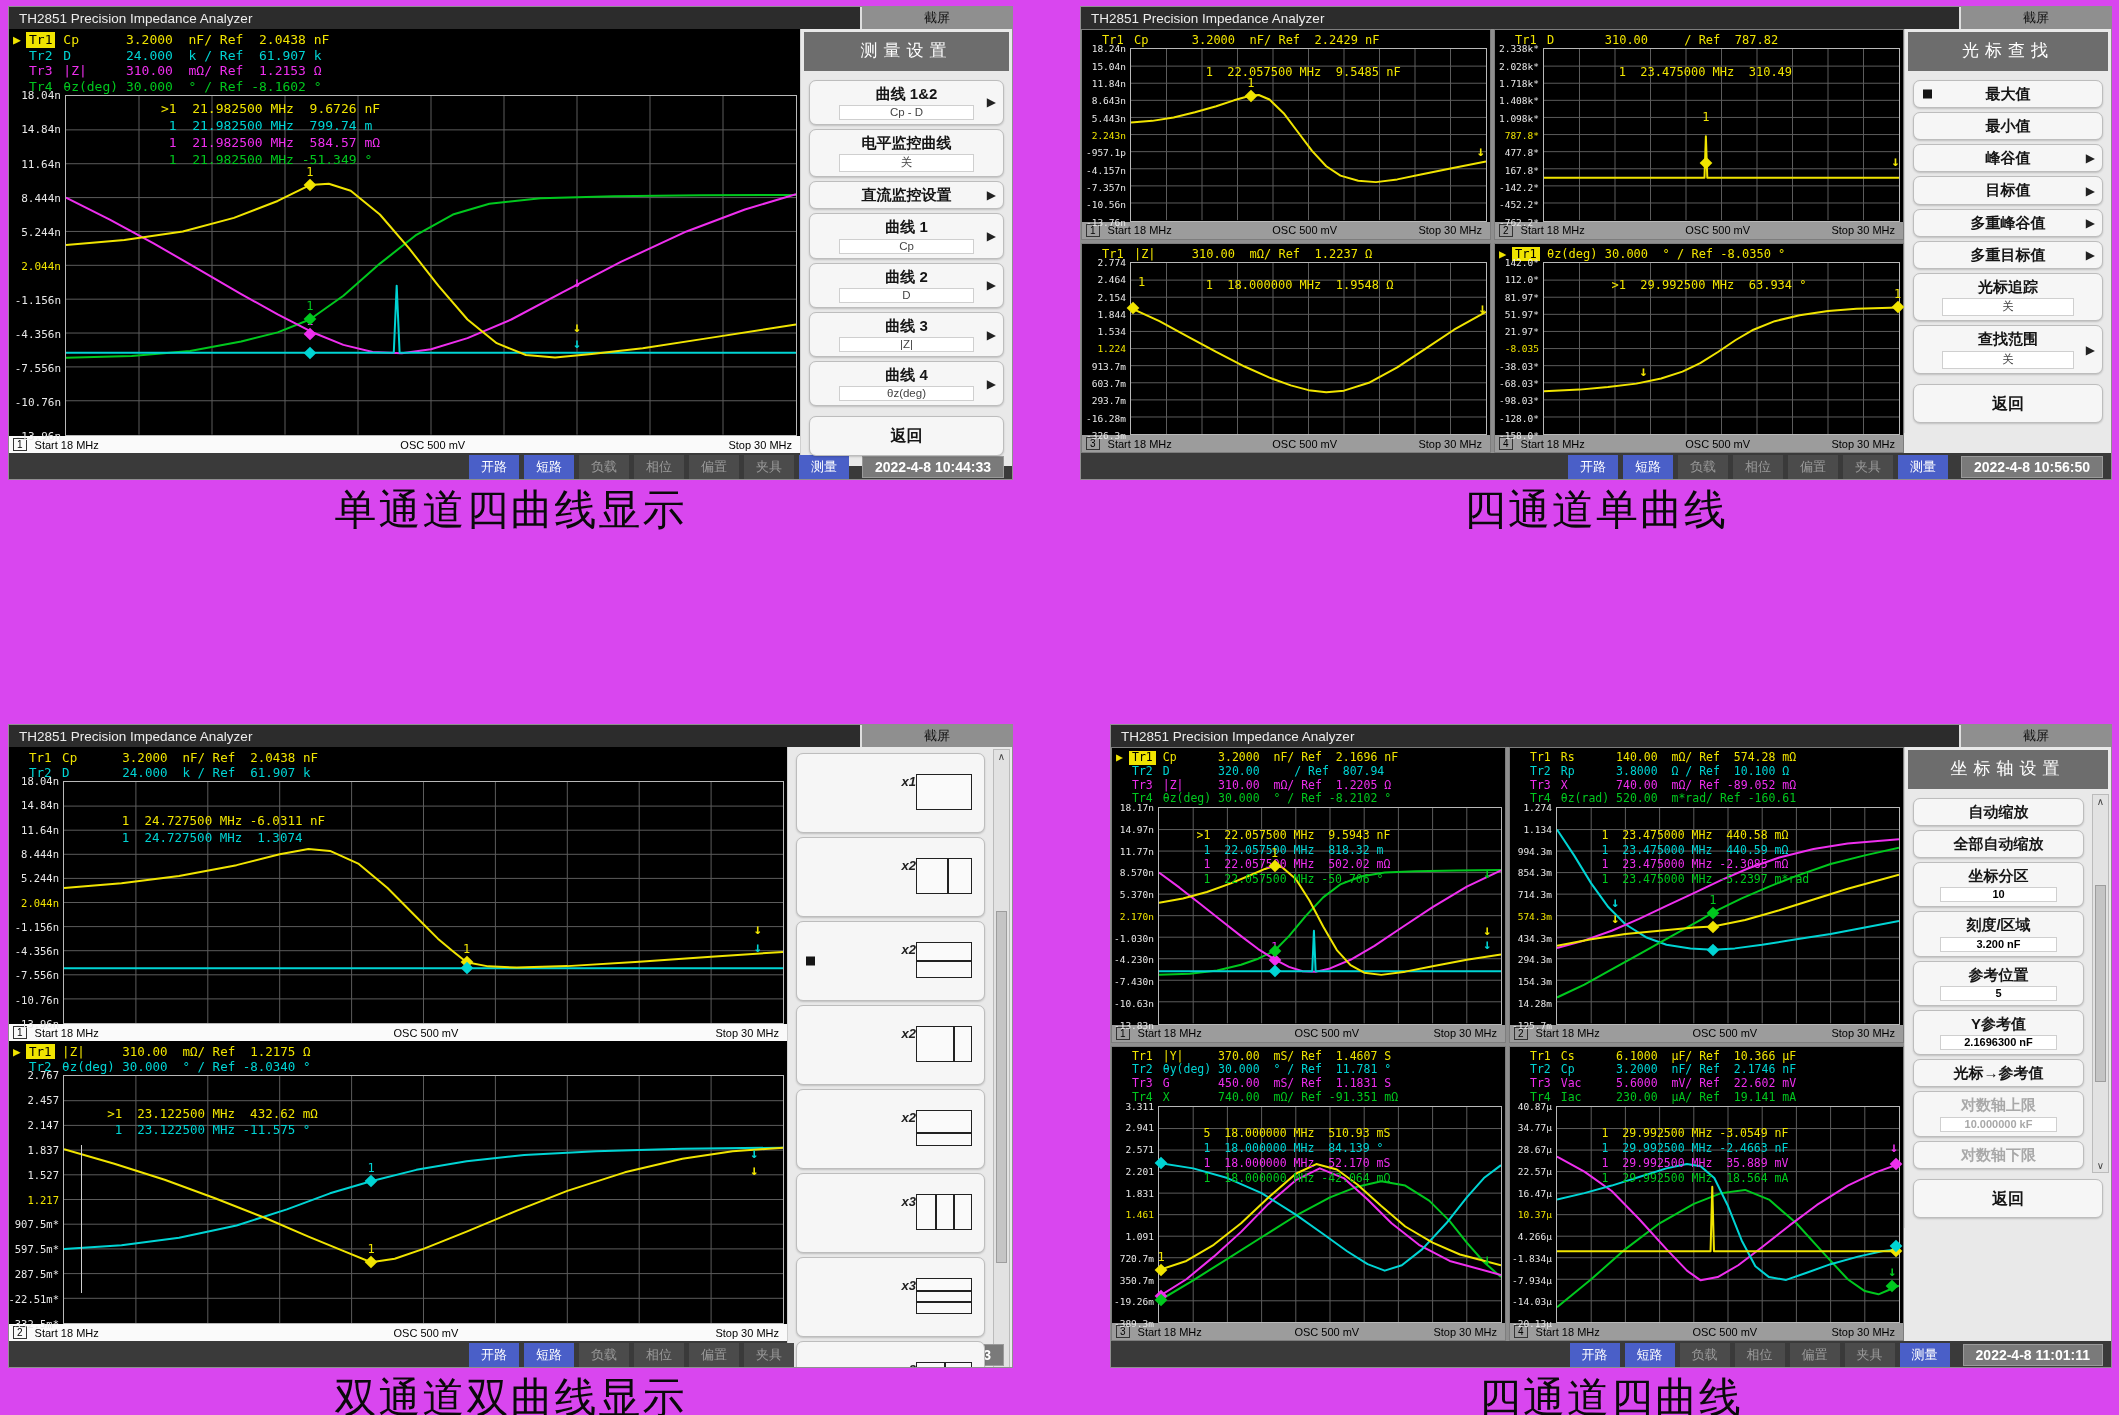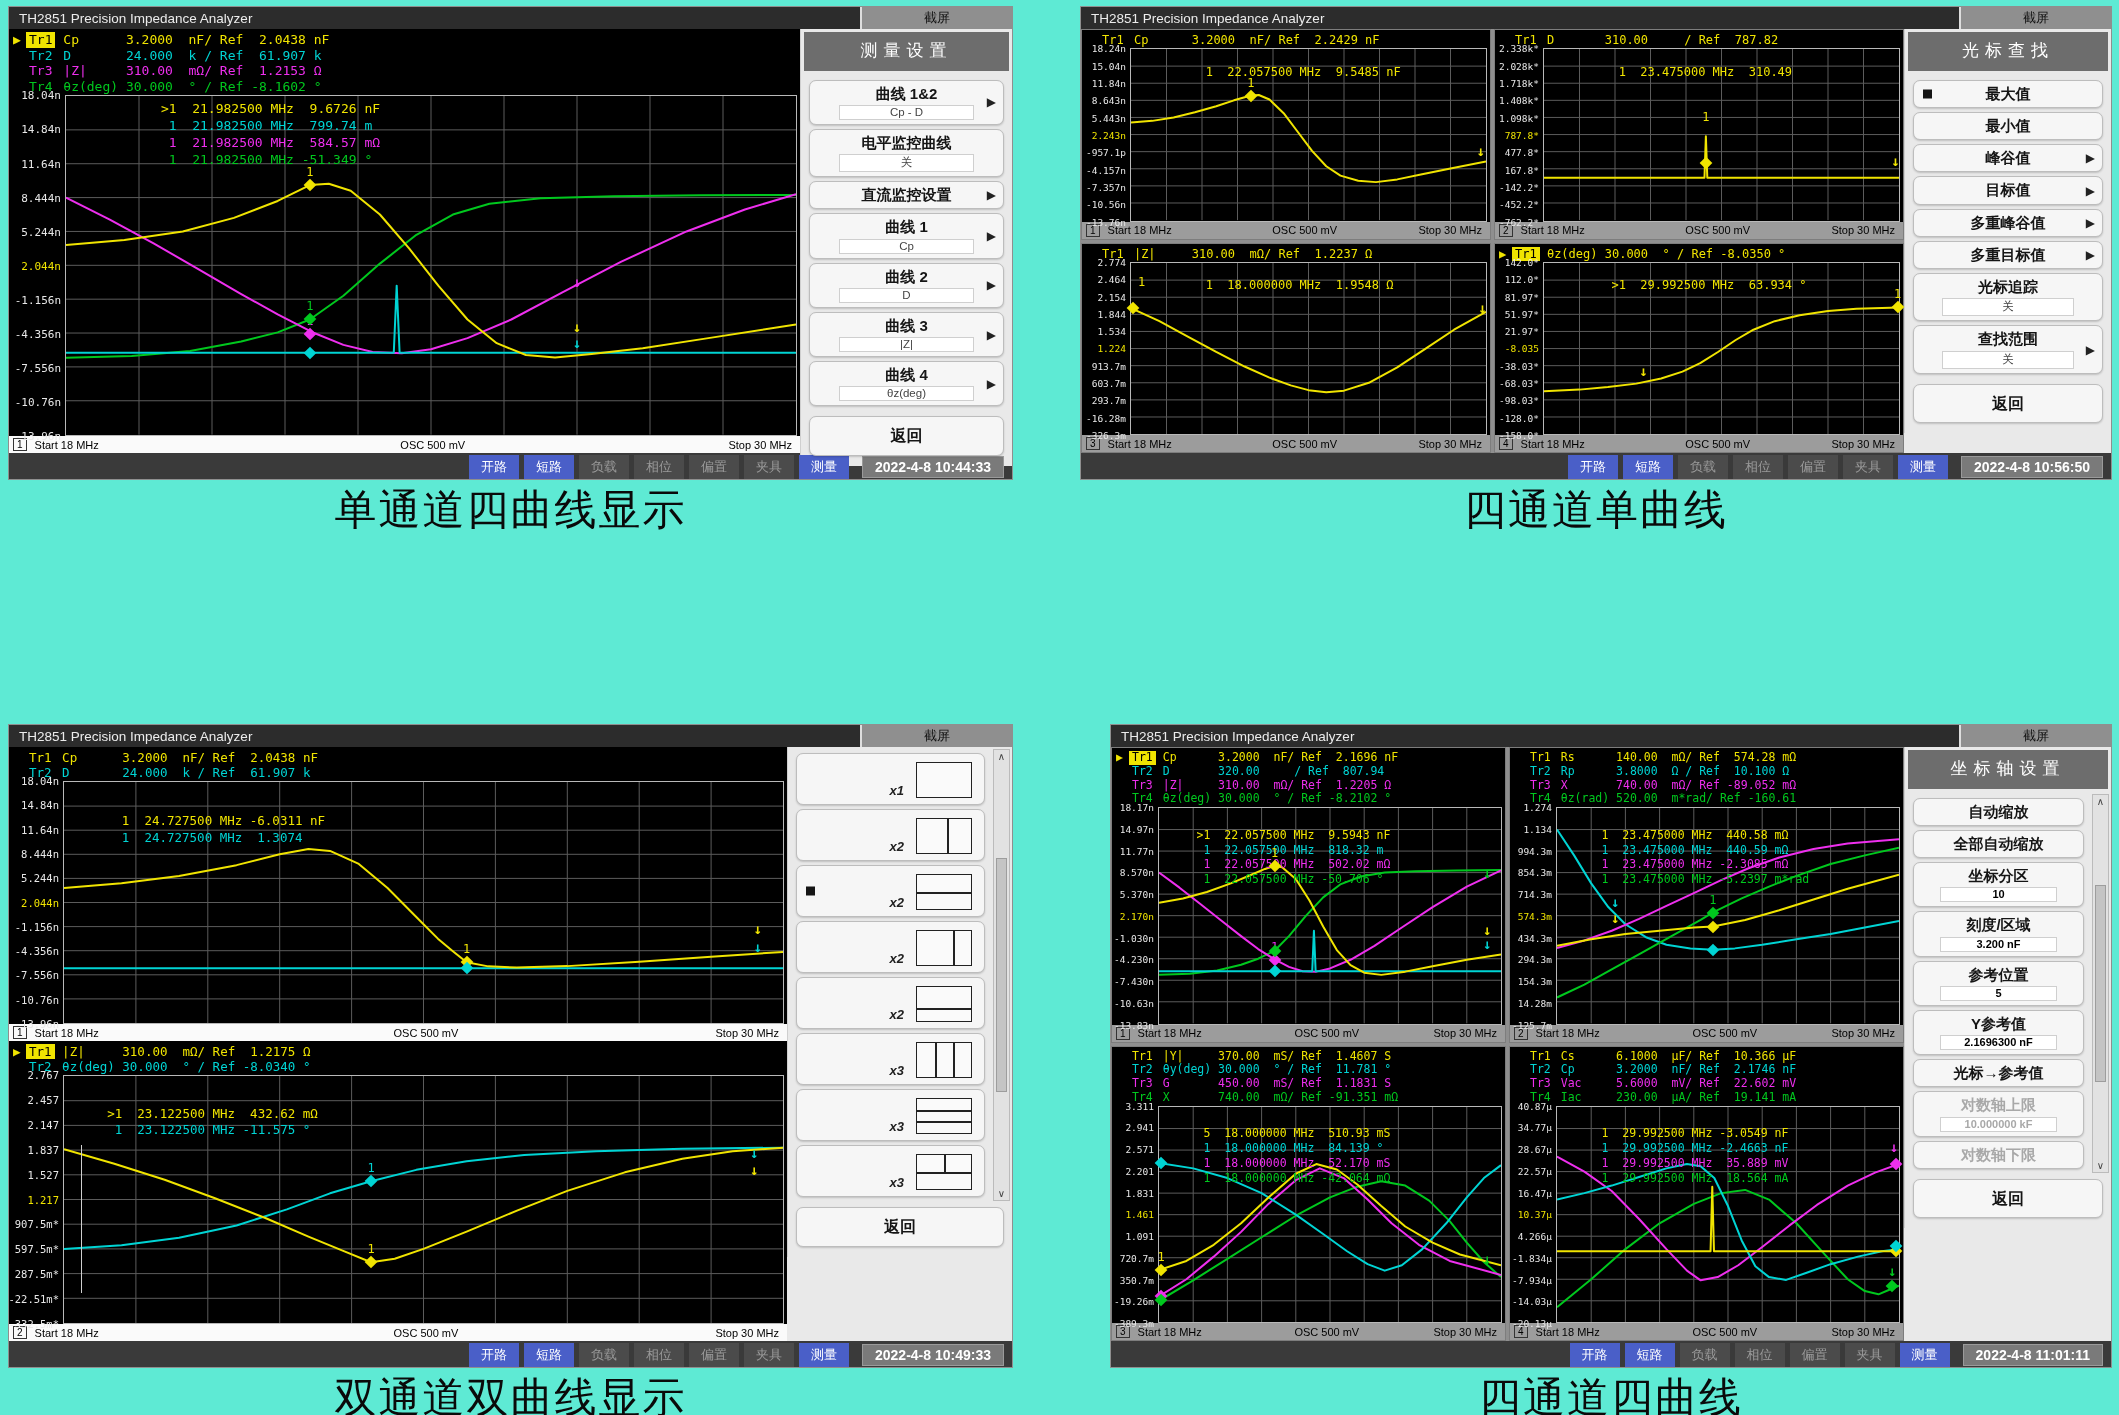--- a/index.html
+++ b/index.html
@@ -1,17 +1,17 @@
 <!DOCTYPE html>
 <html><head>
 <meta charset="utf-8">
 <style>
   html,body{margin:0;padding:0;background:#fff}
   body{width:2119px;height:1415px;overflow:hidden;font-family:"Liberation Sans",sans-serif}
-  .stage{position:relative;width:2119px;height:1415px;background:#5eead4}
+  .stage{position:relative;width:2119px;height:1415px;background:#d946ef}
 
   .panel{position:absolute;background:#e9e9e9;border:1px solid #8f8f8f;box-sizing:border-box;overflow:hidden}
   .tbar{height:22px;background:#2c2c2c;display:flex;align-items:stretch}
   .ttl{flex:1;color:#ececec;font-size:13.5px;display:flex;align-items:center;padding-left:10px}
   .shot{width:150px;background:#8f8f8f;color:#101010;font-size:13px;display:flex;align-items:center;justify-content:center;border-left:2px solid #dedede}
   .prow{display:flex;align-items:stretch}
   .screen{flex:1;background:#000;position:relative;display:flex;flex-direction:column;min-width:0}
   .screen.quad{display:grid;grid-template-rows:1fr 1fr;grid-template-columns:1fr 1fr;gap:3px;background:#8f8f8f}
   .cell{background:#000;display:flex;flex-direction:column;border:1px solid #7d7d7d;box-sizing:border-box;min-height:0;min-width:0}
 
@@ -48,21 +48,21 @@
   .mbody{display:flex;min-height:0}
   .mitems{flex:1;min-width:0}
   .mitem{position:relative;margin:4px 6px;padding:3px 4px;background:#f6f6f6;border:1px solid #bdbdbd;border-radius:7px;text-align:center;box-shadow:0 1px 2px rgba(0,0,0,.18)}
   .mlabel{font-size:15px;font-weight:600;color:#151515;line-height:1.35}
   .mval{width:72%;margin:1px auto;background:#fff;border:1px solid #cfcfcf;font-size:11.5px;color:#444;padding:0 0 1px}
   .mval.inp{font-weight:700;color:#000;font-size:11px}
   .mitem.dis .mlabel{color:#a8a8a8}
   .mitem.dis .mval{color:#a8a8a8}
   .marw{position:absolute;right:7px;top:50%;transform:translateY(-50%);font-size:12px;color:#222}
   .msel{position:absolute;left:9px;top:50%;transform:translateY(-50%);width:9px;height:9px;background:#151515}
-  .litem{display:flex;align-items:flex-end;justify-content:flex-end;gap:12px;padding:6px 12px;min-height:38px}
+  .litem{display:flex;align-items:flex-start;justify-content:flex-end;gap:0;padding:20px 12px;min-height:38px}
   .llab{font-size:13px;font-weight:700;font-style:italic;color:#222}
   .licon{width:54px;height:34px;background:#fafafa;border:1.5px solid #222;position:relative;flex:none}
   .licon .ln{position:absolute;background:#222}
   .mspacer{flex:1}
   .back{padding:8px 4px;margin-top:6px}
   .back .mlabel{font-size:16px}
   .scrl{width:15px;margin-left:2px;background:#e2e2e2;border:1px solid #bbb;display:flex;flex-direction:column;align-items:center;justify-content:space-between;font-size:10px;color:#444;padding:1px 0;flex:none}
   .sth{width:9px;flex:0 0 52%;background:#c4c4c4;border:1px solid #9d9d9d;margin:2px 0}
 
   .sbar{height:28px;background:#3a3a3a;display:flex;align-items:center;justify-content:flex-end;gap:5px;padding:0 8px}

